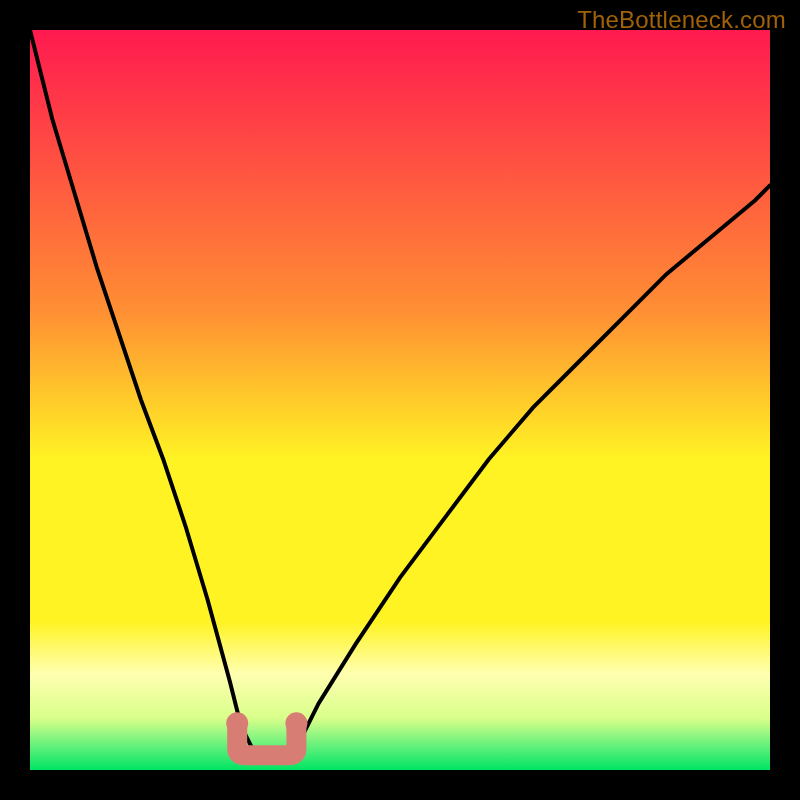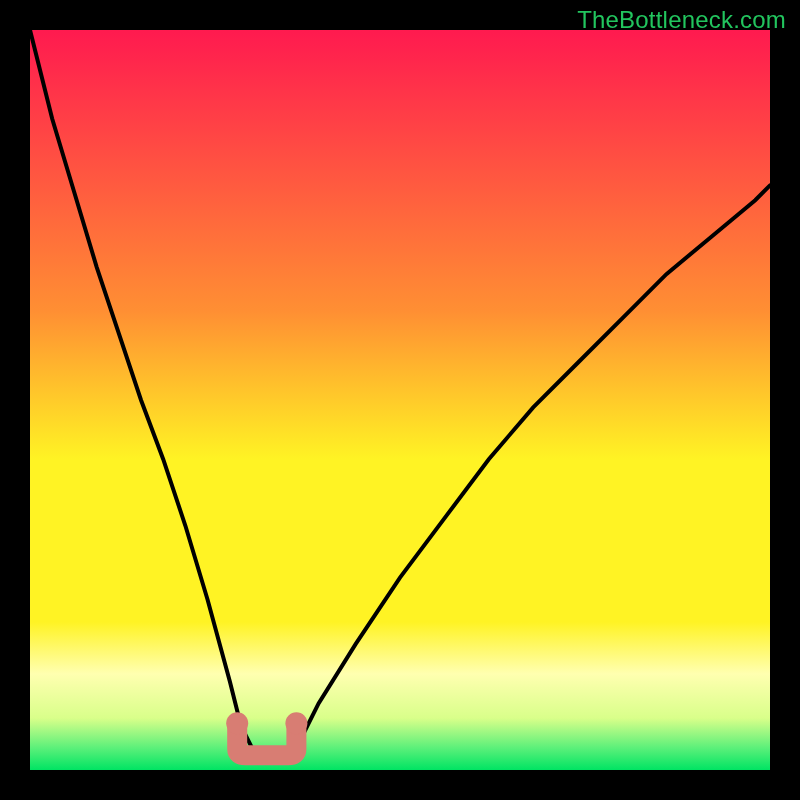--- a/index.html
+++ b/index.html
@@ -15,21 +15,21 @@
     width: 800px;
     height: 800px;
     background: #000;
   }
   .watermark {
     position: absolute;
     top: 6px;
     right: 14px;
     font-family: Arial, Helvetica, sans-serif;
     font-size: 24px;
-    color: #22c55e;
+    color: #a16207;
     letter-spacing: 0.2px;
     user-select: none;
   }
   svg {
     display: block;
   }
 </style>
 </head>
 <body>
 

